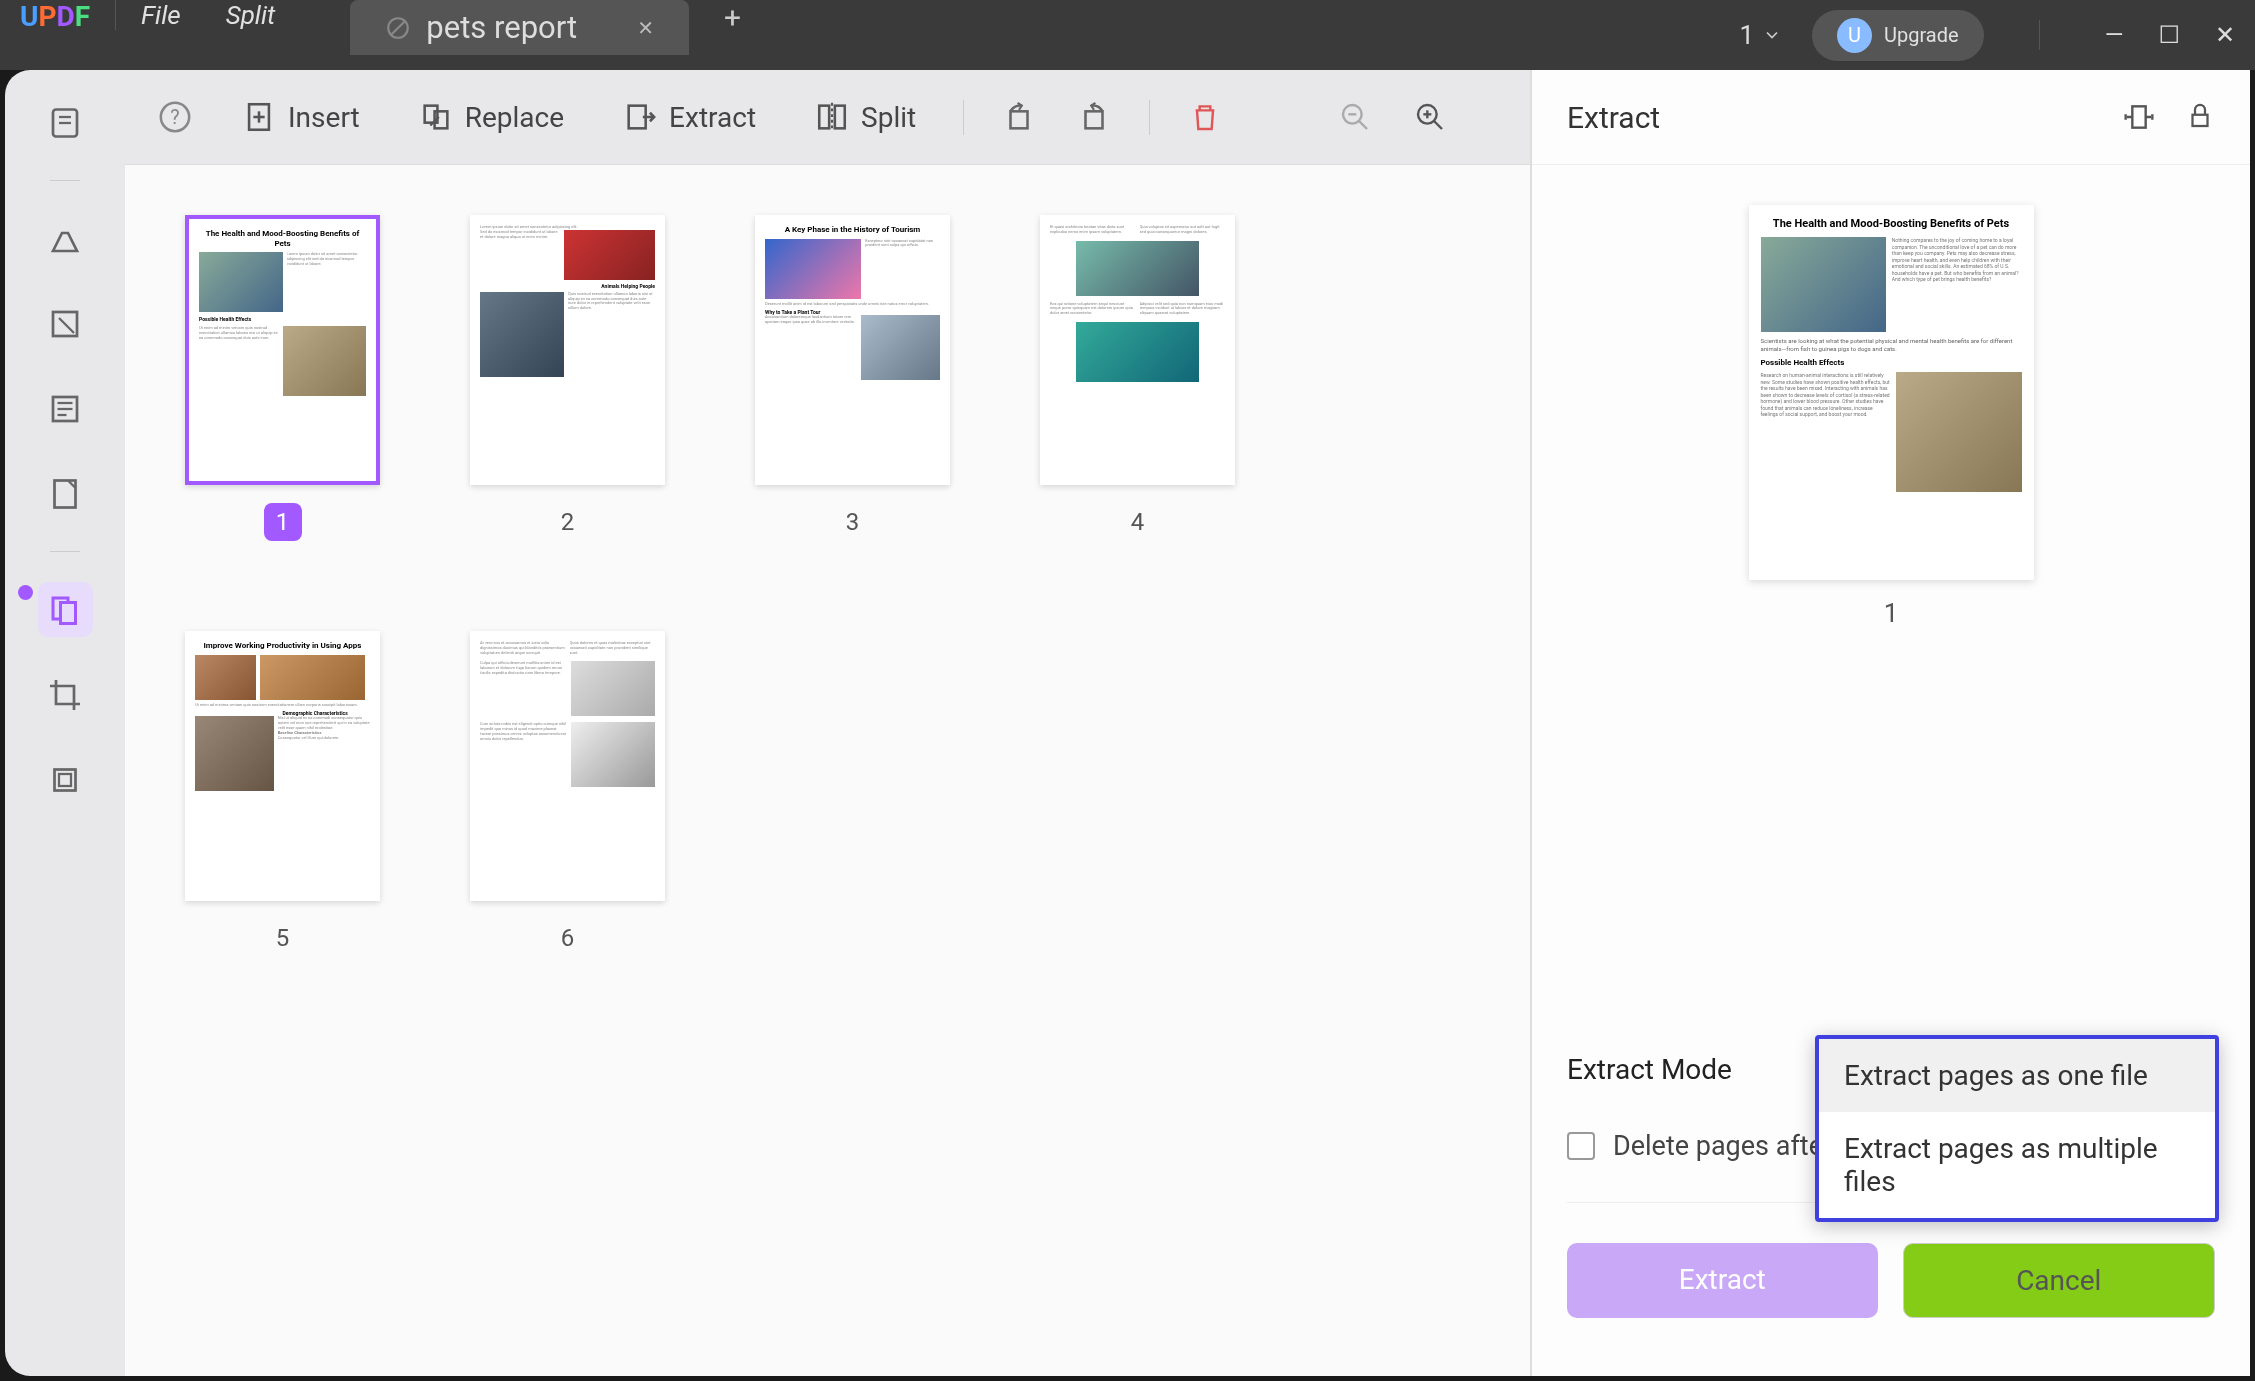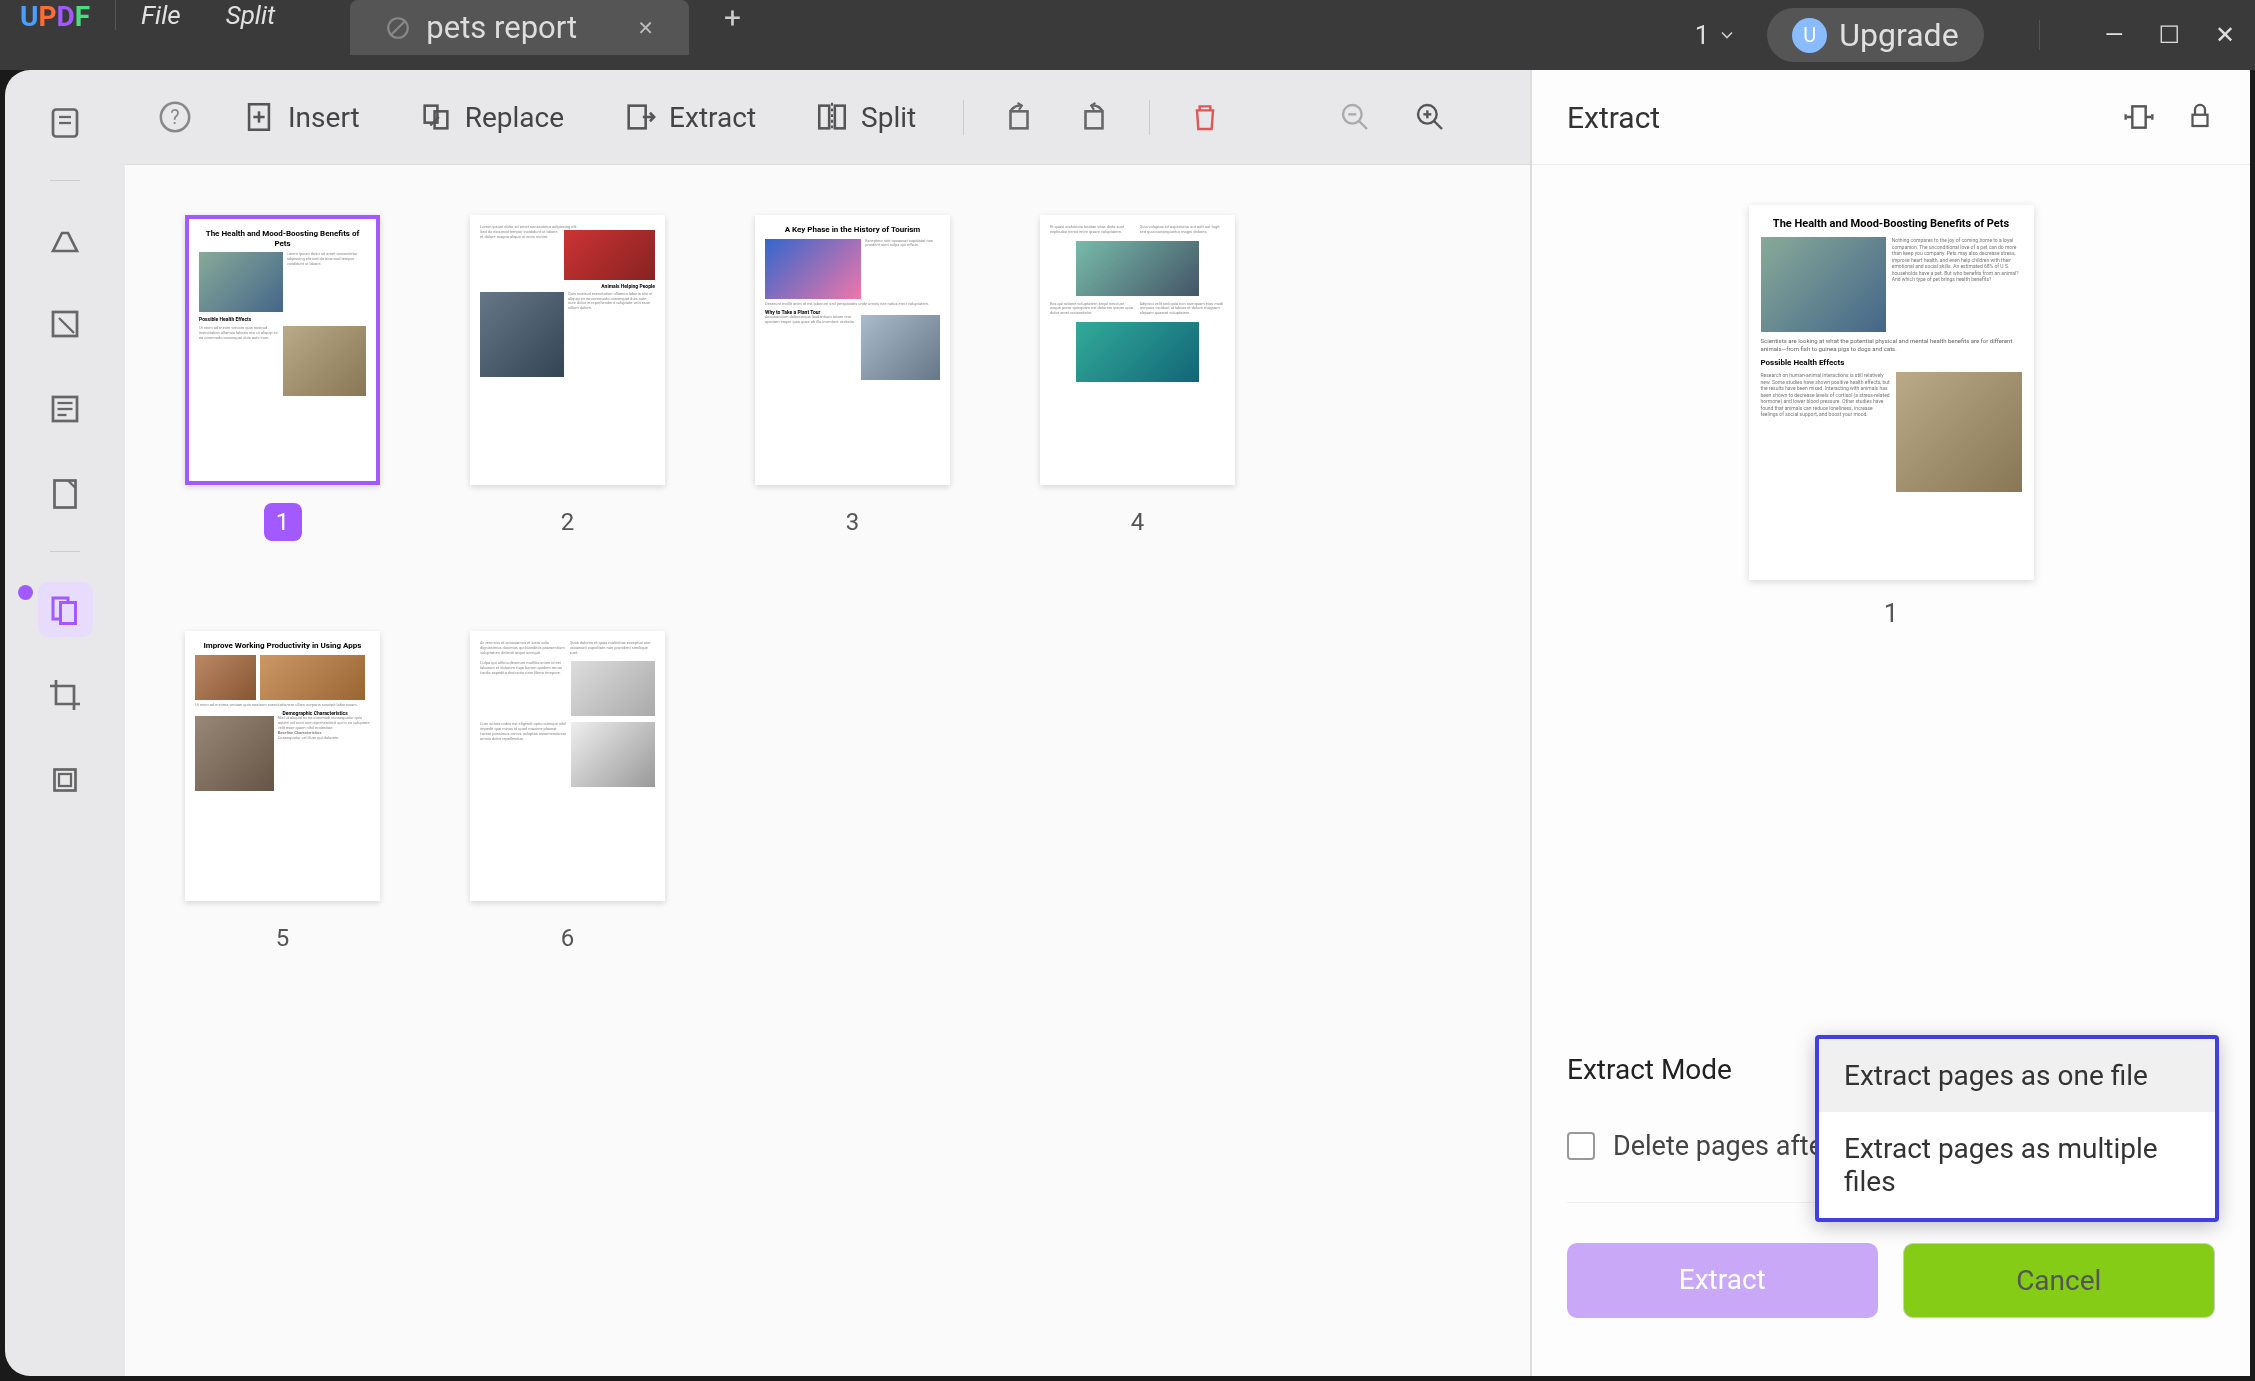--- a/index.html
+++ b/index.html
@@ -87,21 +87,21 @@
     <div class="tab-new">+</div>
     <div class="title-right">
       <div class="page-count">
         <span>1</span>
         <svg width="20" height="20" viewBox="0 0 24 24">
             <path d="M6 9l6 6 6-6" fill="none" stroke="#ccc" stroke-width="2"></path>
           </svg>
       </div>
       <div class="upgrade-btn">
         <div class="upgrade-avatar">U</div>
-        <span style="font-size:32px;">Upgrade</span>
+        <span style="font-size:20px;">Upgrade</span>
       </div>
       <div class="menu-divider"></div>
       <div class="window-controls">
         <span>—</span>
         <span>☐</span>
         <span>✕</span>
       </div>
     </div>
   </div>
 

